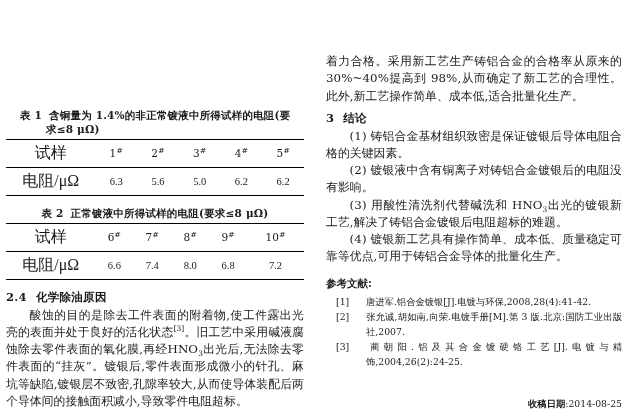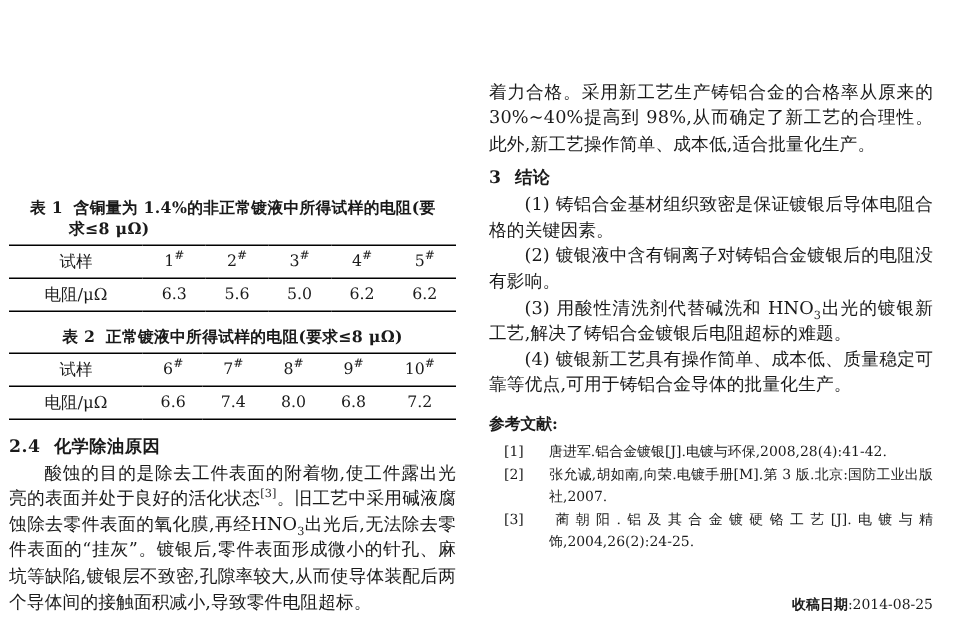--- a/index.html
+++ b/index.html
@@ -58,24 +58,25 @@
     padding: 3px 0 3px 0;
     font-weight: normal;
     white-space: nowrap;
   }
   table.data thead tr {
     border-top: 1.4px solid #000;
     border-bottom: 0.8px solid #000;
   }
   table.data tbody tr {
     border-bottom: 1.4px solid #000;
+    font-family: Liberation Serif, serif;
   }
   table.data .rowlabel {
     width: 30%;
-    font-size: 11px;
+    font-size: 16px;
   }
   sup.hash {
     font-size: 8px;
     vertical-align: super;
     line-height: 0;
   }
 
   
   h3.sec {
     font-size: 11.5px;

